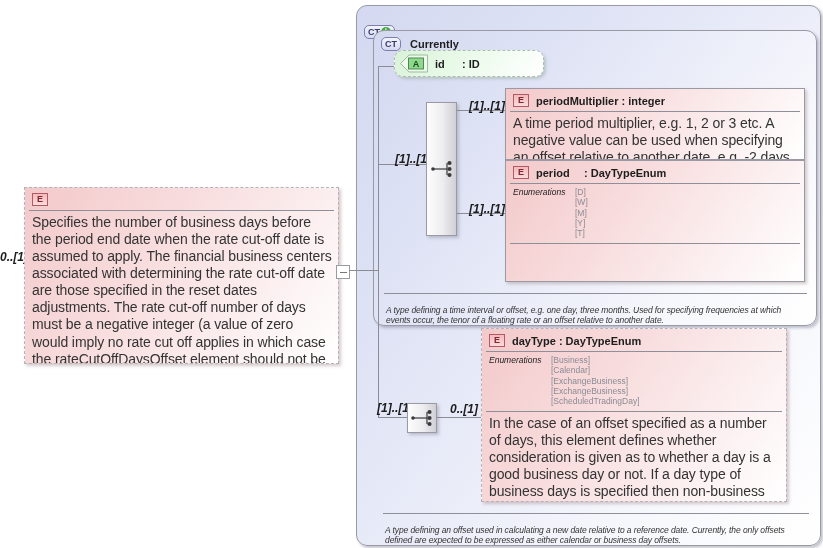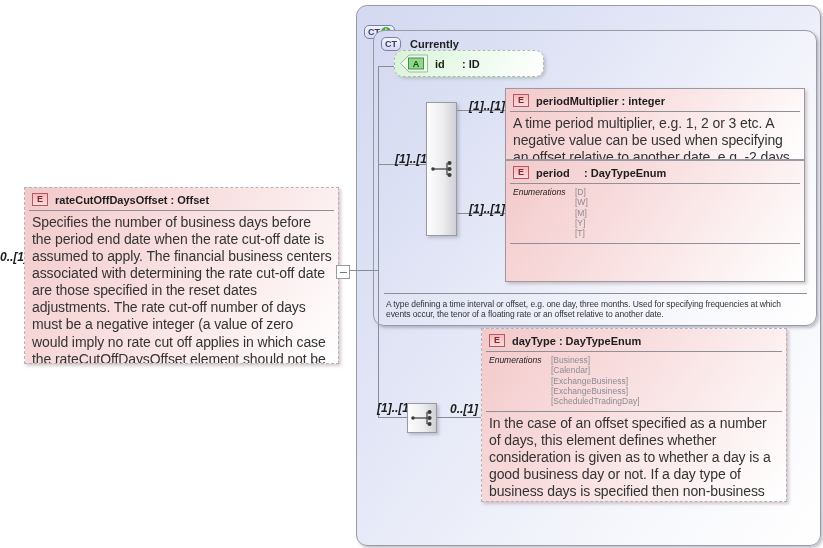--- a/index.html
+++ b/index.html
@@ -10,22 +10,22 @@
   .frame{position:absolute;border:1px solid #9a9aa5;border-radius:11px;
          background:linear-gradient(125deg,#d4d9f1 0%,#dfe3f5 30%,#f6f7fc 75%,#ffffff 100%);
          box-shadow:2px 2px 3px rgba(120,120,145,.45);}
   .frame-hdr{position:absolute;left:7px;top:6px;display:flex;align-items:center;gap:9px;
              font-weight:bold;font-size:11px;color:#1d1d1d;white-space:nowrap;}
   .ct-badge{display:inline-flex;align-items:center;border:1px solid #7d7dae;border-radius:5px;
             background:linear-gradient(#f2f4fc,#d6daf1);color:#3a3a6d;font-size:9px;
             font-weight:bold;padding:1px 3px;line-height:10px;}
   .plus{display:inline-block;width:10px;height:10px;border-radius:50%;background:#3fae3f;
         color:#fff;font-size:9px;line-height:9px;text-align:center;margin-left:1px;font-weight:bold;}
-  .frame-desc{position:absolute;border-top:1px solid #8f8f99;padding:5px 2px 0 2px;
-              font-size:8.5px;line-height:1.22;color:#333;letter-spacing:-0.1px;}
+  .frame-desc{position:absolute;border-top:1px solid #8f8f99;padding:11px 2px 0 2px;
+              font-style:italic;font-size:8.5px;line-height:1.22;color:#333;letter-spacing:-0.1px;}
 
   
   .ebox{position:absolute;border:1px solid #9a9aa5;
         background:linear-gradient(125deg,#f3c9ca 0%,#f8dcdd 38%,#ffffff 100%);
         box-shadow:2px 2px 3px rgba(150,125,130,.4);display:flex;flex-direction:column;overflow:hidden;}
   .ebox.dashed{border:1px dashed #b3b3bc;}
   .ehdr{display:flex;align-items:center;gap:7px;padding:5px 6px 4px 7px;
         font-weight:bold;font-size:11px;color:#1d1d1d;white-space:nowrap;}
   .e-badge{border:1px solid #b25a63;background:linear-gradient(#f6b9bc,#fbdbdc);
            color:#7c262f;font-size:9px;font-weight:bold;padding:0 4px;line-height:11px;}
@@ -65,39 +65,38 @@
 <div id="page">
 
   <div class="frame" style="left:356px;top:5px;width:463px;height:539px;">
     <div class="frame-hdr">
       <span class="ct-badge">
           <span>CT</span>
           <span class="plus">+</span>
         </span>
       <span><span class="nm" style="min-width:46px;margin-top:28px;">Offset</span><span>: Business</span></span>
     </div>
+    <div class="frame-desc" style="left:26px;right:11px;top:507px;">A type defining an offset used in calculating a new date relative to a reference date. Currently, the only offsets defined are expected to be expressed as either calendar or business day offsets.</div>
   </div>
 
   <div class="frame" style="left:373px;top:30px;width:442px;height:294px;">
     <div class="frame-hdr">
       <span class="ct-badge">
           <span>CT</span>
         </span>
       <span>Currently</span>
     </div>
     <div class="frame-desc" style="left:10px;right:9px;top:262px;">A type defining a time interval or offset, e.g. one day, three months. Used for specifying frequencies at which events occur, the tenor of a floating rate or an offset relative to another date.</div>
   </div>
 
   <div class="card" style="left:0px;top:250px;width:22px;text-align:right;">0..[1]</div>
 
   <div class="ebox dashed" style="left:24px;top:187px;width:313px;height:175px;">
     <div class="ehdr">
       <span class="e-badge">E</span>
-      <span><span class="nm">rateCutOffDaysOffset</span>
-        <span>: Offset</span></span>
     </div>
     <div class="sep"></div>
     <div class="desc">Specifies the number of business days before the period end date when the rate cut-off date is assumed to apply. The financial business centers associated with determining the rate cut-off date are those specified in the reset dates adjustments. The rate cut-off number of days must be a negative integer (a value of zero would imply no rate cut off applies in which case the rateCutOffDaysOffset element should not be included). The relevant rate for each reset date in the period from, and including, a rate cut-off date to, but excluding, the next applicable period end date (or, in the case of the last calculation period, the termination date) will (solely for purposes of calculating the floating amount payable on the next applicable payment date) be deemed to be the relevant rate in effect on that rate cut-off date. For example, if rate cut-off days for a daily averaging deal is -2 business days, then the refix rate applied on (period end date - 2 days) will also be applied as the reset on (period end date - 1</div>
   </div>
 
   <div class="ref-square" style="left:336px;top:265px;"></div>
   <div class="hline" style="left:349px;top:270px;width:29px;"></div>
 
   <div class="vline" style="left:378px;top:66px;height:352px;"></div>
   <div class="hline" style="left:379px;top:66px;width:18px;"></div>

